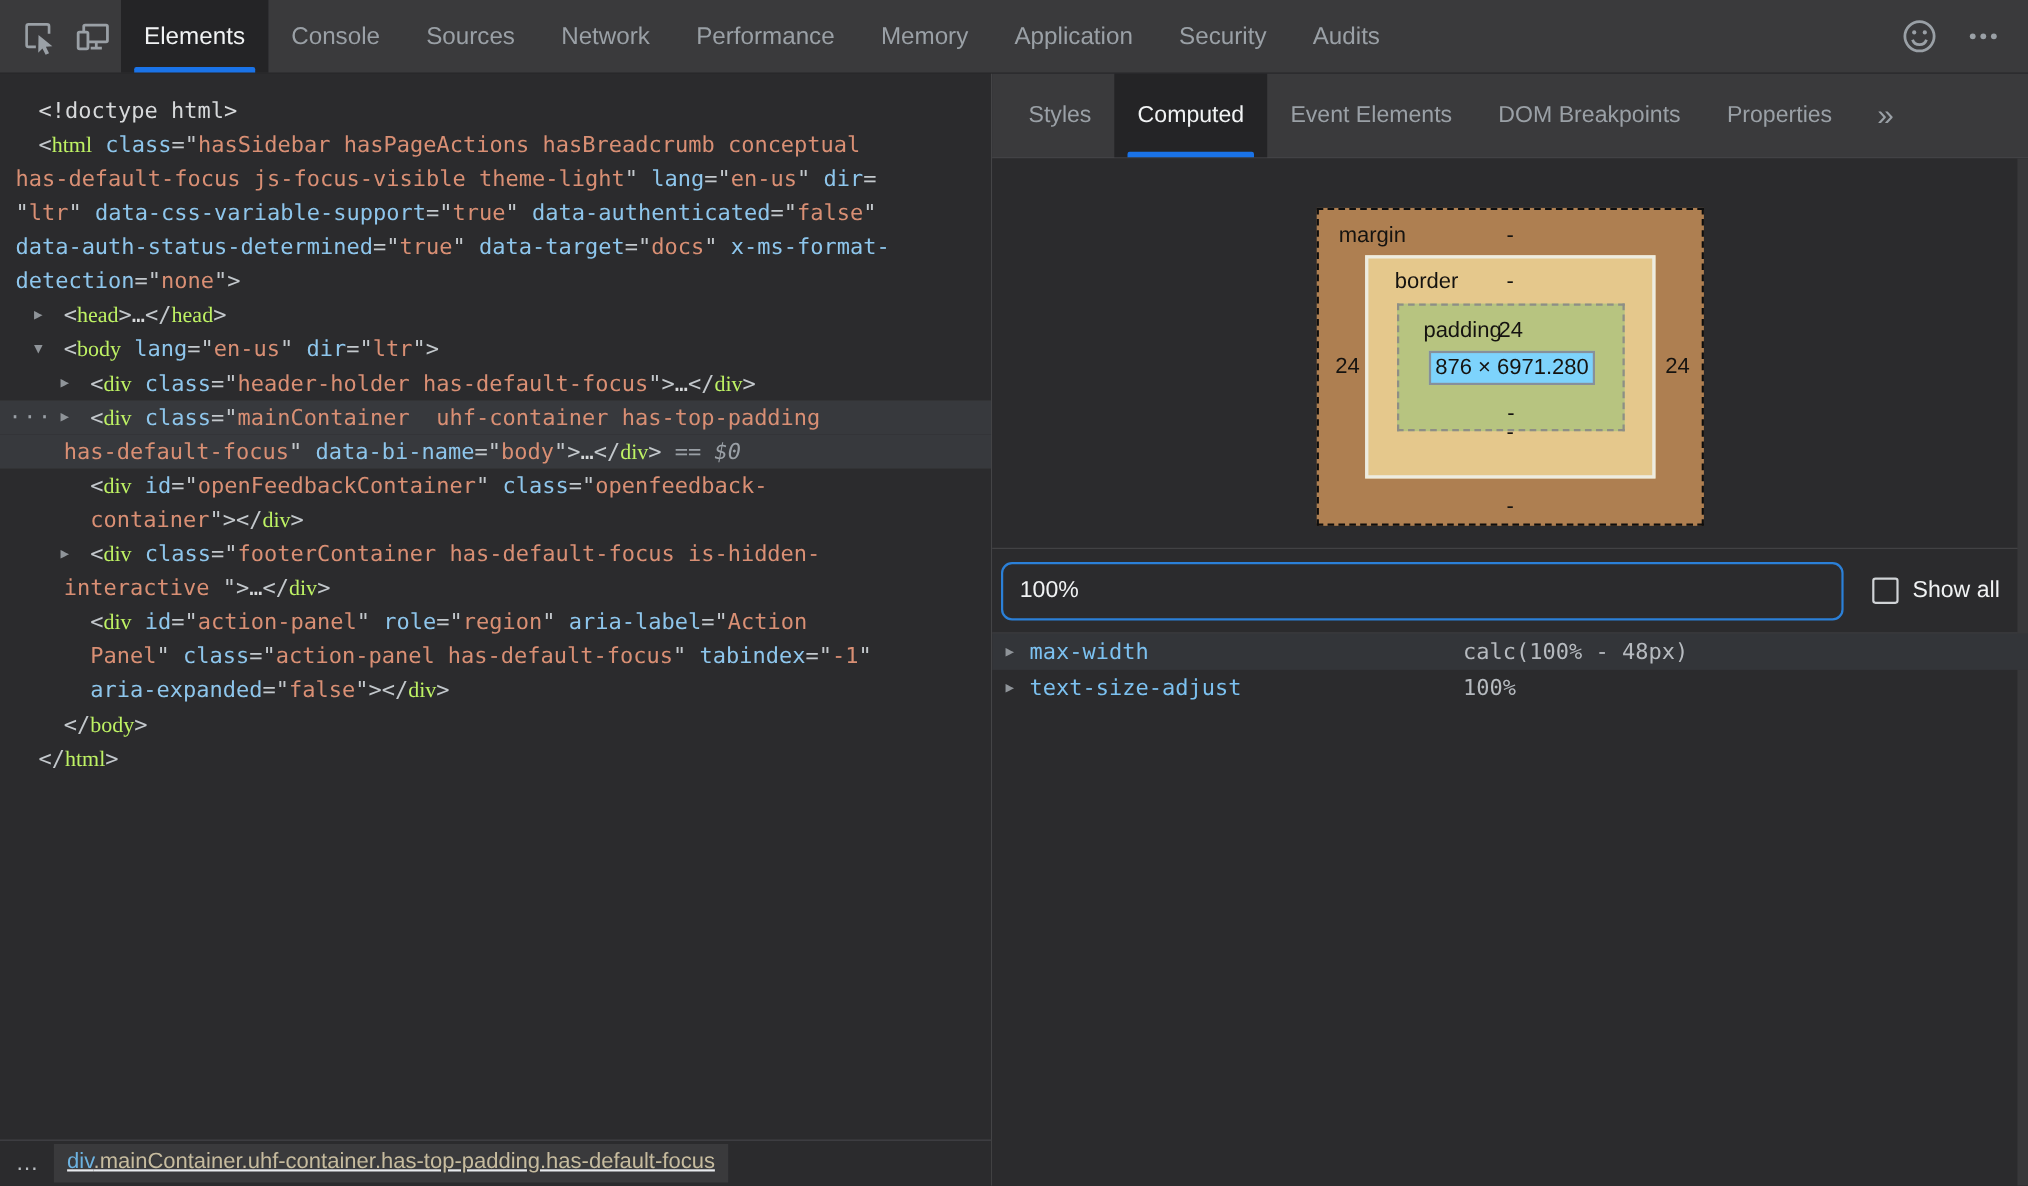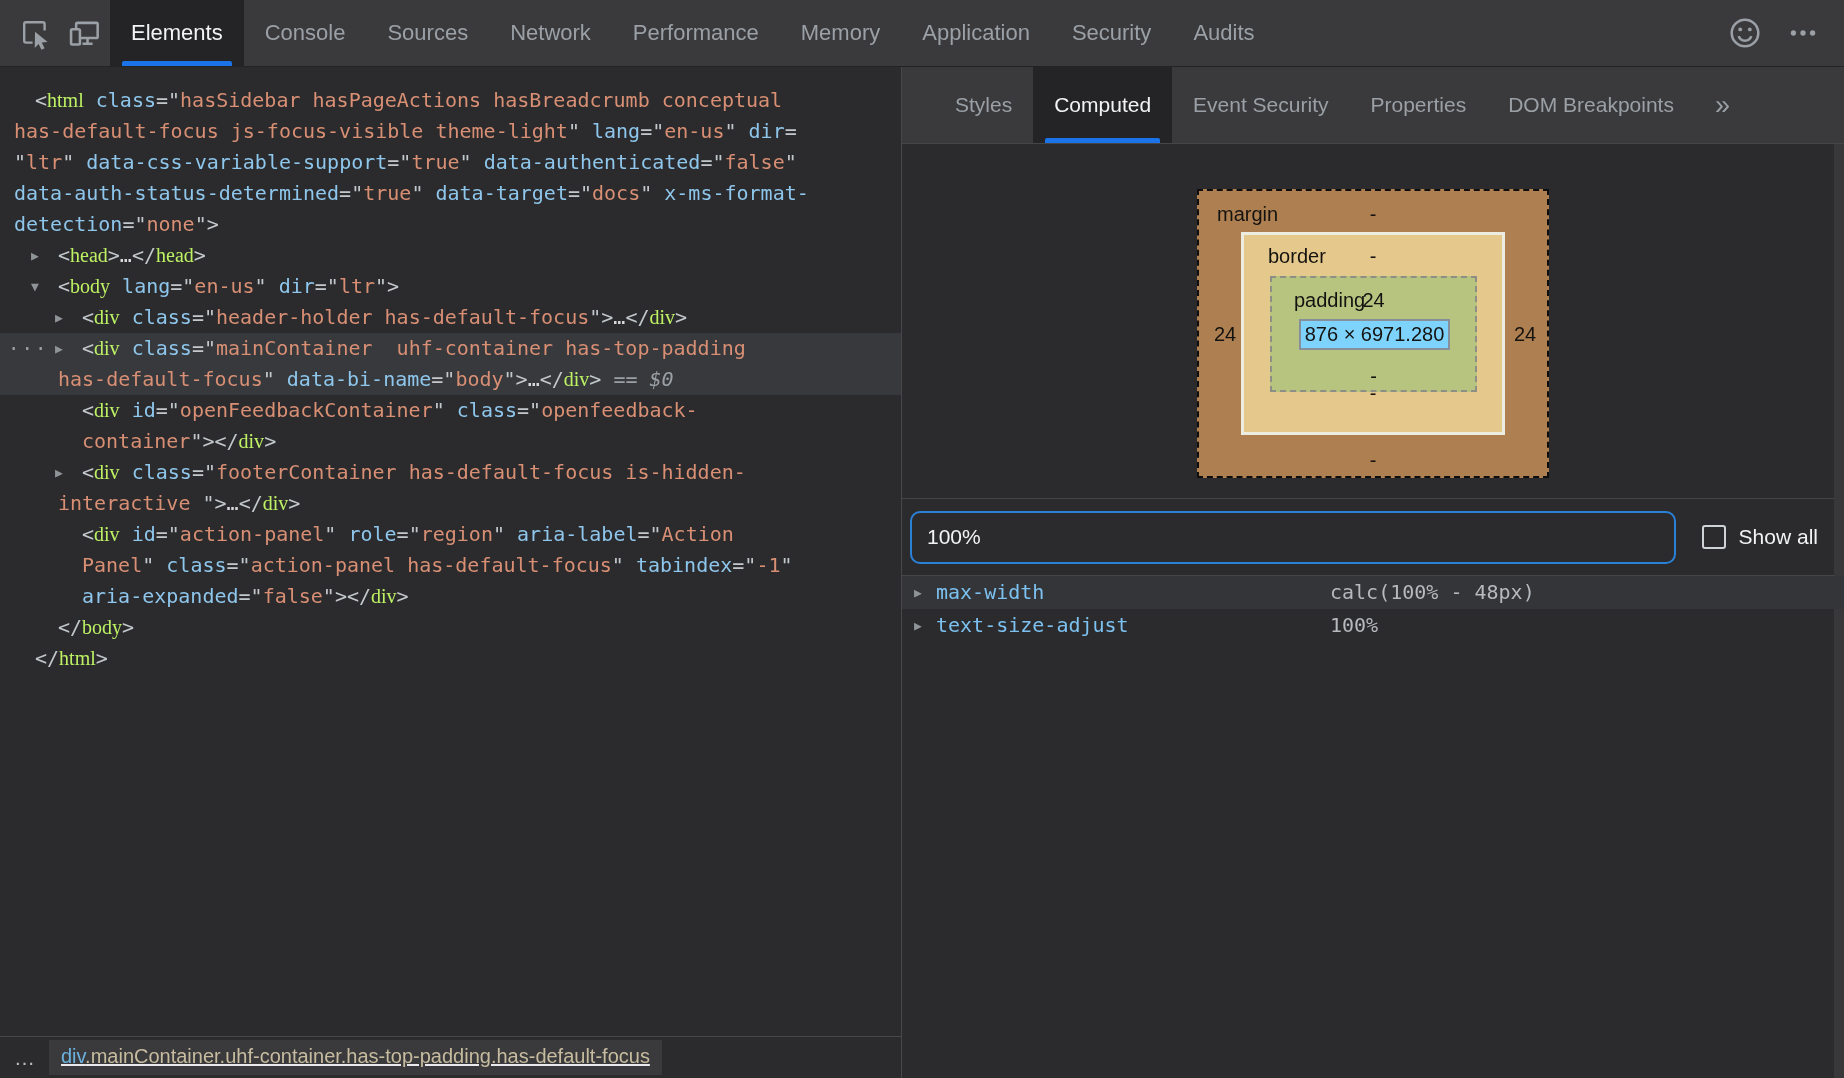--- a/index.html
+++ b/index.html
@@ -72,21 +72,21 @@
     margin-left:14px; background:#3a3a3c; padding:5px 12px 7px 12px;
     font-size:20px; text-decoration:underline; white-space:nowrap; cursor:pointer;
   }
   .crumb .crumb-tag { color:#6cb2e0; }
   .crumb .crumb-rest { color:#c7bc9f; }
 
   
   .right-pane { flex:1; display:flex; flex-direction:column; min-width:0; position:relative; }
   .sidebar-tabs {
     height:77px; flex:0 0 77px; background:#3a3a3c; border-bottom:1px solid #464649;
-    display:flex; align-items:stretch; padding-left:32px;
+    display:flex; align-items:stretch; padding-left:12px;
   }
   .sidebar-tabs .tab { font-size:21px; }
   .chevron-tab { display:flex; align-items:center; padding:0 20px; color:#9aa0a6; font-size:27px; cursor:pointer; }
 
   .computed-pane { flex:1; position:relative; background:#2b2b2d; min-height:0; }
   .scroll-gutter { position:absolute; top:0; right:0; bottom:0; width:10px; background:#38383a; }
 
   
   .bm-area { height:354px; position:relative; }
   .bm-margin {
@@ -202,20 +202,21 @@
           </svg>
         </span>
       </div>
     </div>
   </div>
 
   <div class="main">
 
     <div class="left-pane">
       <div class="dom-tree">
+          <div class="dom-row" style="padding-left: 35px;"><span class="tk-w">&lt;!doctype html&gt;</span></div>
           <div class="dom-row" style="padding-left: 35px;"><span class="tk-p">&lt;</span><span class="tk-t">html</span><span class="tk-w"> </span><span class="tk-a">class</span><span class="tk-p">="</span><span class="tk-v">hasSidebar hasPageActions hasBreadcrumb conceptual</span></div>
           <div class="dom-row" style="padding-left: 14px;"><span class="tk-v">has-default-focus js-focus-visible theme-light</span><span class="tk-p">"</span><span class="tk-w"> </span><span class="tk-a">lang</span><span class="tk-p">="</span><span class="tk-v">en-us</span><span class="tk-p">"</span><span class="tk-w"> </span><span class="tk-a">dir</span><span class="tk-p">=</span></div>
           <div class="dom-row" style="padding-left: 14px;"><span class="tk-p">"</span><span class="tk-v">ltr</span><span class="tk-p">"</span><span class="tk-w"> </span><span class="tk-a">data-css-variable-support</span><span class="tk-p">="</span><span class="tk-v">true</span><span class="tk-p">"</span><span class="tk-w"> </span><span class="tk-a">data-authenticated</span><span class="tk-p">="</span><span class="tk-v">false</span><span class="tk-p">"</span></div>
           <div class="dom-row" style="padding-left: 14px;"><span class="tk-a">data-auth-status-determined</span><span class="tk-p">="</span><span class="tk-v">true</span><span class="tk-p">"</span><span class="tk-w"> </span><span class="tk-a">data-target</span><span class="tk-p">="</span><span class="tk-v">docs</span><span class="tk-p">"</span><span class="tk-w"> </span><span class="tk-a">x-ms-format-</span></div>
           <div class="dom-row" style="padding-left: 14px;"><span class="tk-a">detection</span><span class="tk-p">="</span><span class="tk-v">none</span><span class="tk-p">"&gt;</span></div>
           <div class="dom-row" style="padding-left: 58px;"><span class="tri" style="left: 31px;">▶</span><span class="tk-p">&lt;</span><span class="tk-t">head</span><span class="tk-p">&gt;</span><span class="tk-w">…</span><span class="tk-p">&lt;/</span><span class="tk-t">head</span><span class="tk-p">&gt;</span></div>
           <div class="dom-row" style="padding-left: 58px;"><span class="tri" style="left: 31px;">▼</span><span class="tk-p">&lt;</span><span class="tk-t">body</span><span class="tk-w"> </span><span class="tk-a">lang</span><span class="tk-p">="</span><span class="tk-v">en-us</span><span class="tk-p">"</span><span class="tk-w"> </span><span class="tk-a">dir</span><span class="tk-p">="</span><span class="tk-v">ltr</span><span class="tk-p">"&gt;</span></div>
           <div class="dom-row" style="padding-left: 82px;"><span class="tri" style="left: 55px;">▶</span><span class="tk-p">&lt;</span><span class="tk-t">div</span><span class="tk-w"> </span><span class="tk-a">class</span><span class="tk-p">="</span><span class="tk-v">header-holder has-default-focus</span><span class="tk-p">"&gt;</span><span class="tk-w">…</span><span class="tk-p">&lt;/</span><span class="tk-t">div</span><span class="tk-p">&gt;</span></div>
           <div class="dom-row hl" style="padding-left: 82px;"><span class="gutter-dots">···</span><span class="tri" style="left: 55px;">▶</span><span class="tk-p">&lt;</span><span class="tk-t">div</span><span class="tk-w"> </span><span class="tk-a">class</span><span class="tk-p">="</span><span class="tk-v">mainContainer  uhf-container has-top-padding</span></div>
           <div class="dom-row hl" style="padding-left: 58px;"><span class="tk-v">has-default-focus</span><span class="tk-p">"</span><span class="tk-w"> </span><span class="tk-a">data-bi-name</span><span class="tk-p">="</span><span class="tk-v">body</span><span class="tk-p">"&gt;</span><span class="tk-w">…</span><span class="tk-p">&lt;/</span><span class="tk-t">div</span><span class="tk-p">&gt;</span><span class="tk-g"> == </span><span class="tk-gi">$0</span></div>
@@ -238,27 +239,27 @@
     <div class="right-pane">
       <div class="sidebar-tabs">
           <div class="tab">
             <span>Styles</span>
           </div>
           <div class="tab selected">
             <span>Computed</span>
             <div class="underline"></div>
           </div>
           <div class="tab">
-            <span>Event Security</span>
+            <span>Event Elements</span>
+          </div>
+          <div class="tab">
+            <span>DOM Breakpoints</span>
           </div>
           <div class="tab">
             <span>Properties</span>
-          </div>
-          <div class="tab">
-            <span>DOM Breakpoints</span>
           </div>
           <div class="chevron-tab">»</div>
         </div>
 
       <div class="computed-pane">
         <div class="scroll-gutter"></div>
 
         <div class="bm-area">
           <div class="bm-margin">
             <span class="bm-label" style="left:18px; top:12px;">margin</span>

